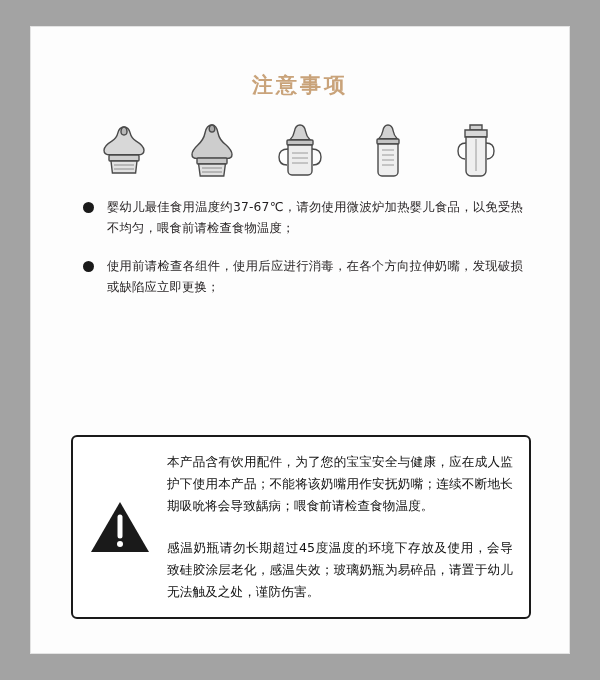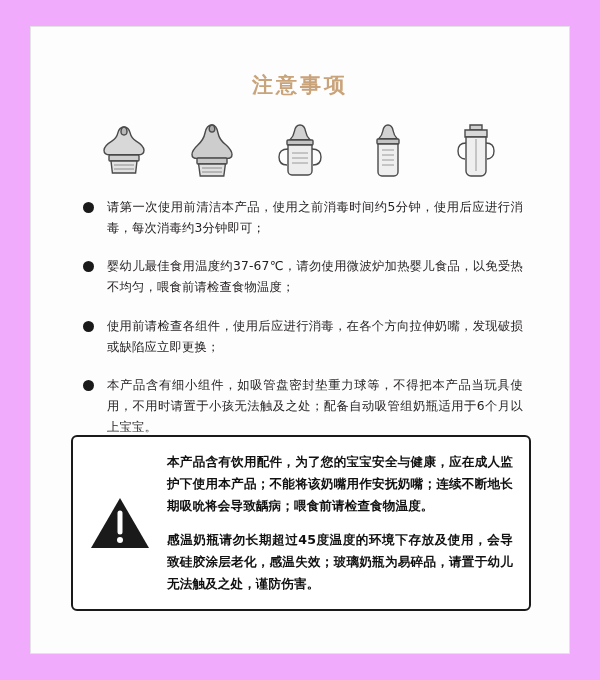--- a/index.html
+++ b/index.html
@@ -11,21 +11,21 @@
     width: 600px;
     height: 680px;
     font-family: "Liberation Sans", sans-serif;
     color: #231f20;
     overflow: hidden;
   }
   .page {
     position: relative;
     width: 600px;
     height: 680px;
-    background: #f0abfc;
+    background: #a3a3a3;
     box-sizing: border-box;
   }
   .card {
     position: absolute;
     left: 30px;
     top: 26px;
     width: 540px;
     height: 628px;
     background: #fdfdfd;
     border: 1px solid #e3e3e3;
@@ -105,33 +105,32 @@
   }
   .warning-icon {
     flex: 0 0 auto;
     width: 66px;
     display: flex;
     align-items: center;
     justify-content: center;
   }
   .warning-text {
     flex: 1 1 auto;
-    font-weight: bold;
   }
   .warning-text p {
     margin: 0;
     font-family: "DejaVu Sans", "Liberation Sans", sans-serif;
     font-size: 12.6px;
     line-height: 1.75;
     color: #111111;
     text-align: justify;
     letter-spacing: 0.1px;
   }
   .warning-text p + p {
-    margin-top: 12px;
+    margin-top: 20px;
   }
 </style>
 </head>
 <body>
 
 <div class="page">
   <div class="card">
 
     <div class="title">注意事项</div>
 
@@ -196,33 +195,25 @@
             <path d="M24 18v32" stroke="#9a9a9a" stroke-width="1"></path>
           </g>
         </svg>
       </div>
 
     </div>
 
     <div class="bullets">
       <div class="bullet">
         <span class="dot"></span>
-        <p>请第一次使用前清洁本产品，使用之前消毒时间约5分钟，使用后应进行消毒，每次消毒约3分钟即可；</p>
-      </div>
-      <div class="bullet">
-        <span class="dot"></span>
         <p>婴幼儿最佳食用温度约37-67℃，请勿使用微波炉加热婴儿食品，以免受热不均匀，喂食前请检查食物温度；</p>
       </div>
       <div class="bullet">
         <span class="dot"></span>
         <p>使用前请检查各组件，使用后应进行消毒，在各个方向拉伸奶嘴，发现破损或缺陷应立即更换；</p>
-      </div>
-      <div class="bullet">
-        <span class="dot"></span>
-        <p>本产品含有细小组件，如吸管盘密封垫重力球等，不得把本产品当玩具使用，不用时请置于小孩无法触及之处；配备自动吸管组奶瓶适用于6个月以上宝宝。</p>
       </div>
     </div>
 
     <div class="warning-box">
       <div class="warning-icon">
         <svg width="62" height="56" viewBox="0 0 62 56" aria-hidden="true">
           <path d="M31 3L60 53H2z" fill="#1a1a1a"></path>
           <path d="M31 18v19" stroke="#ffffff" stroke-width="5" stroke-linecap="round"></path>
           <circle cx="31" cy="45" r="3" fill="#ffffff"></circle>
         </svg>

